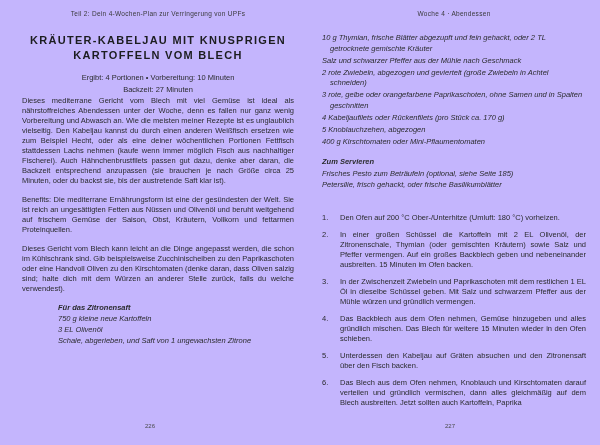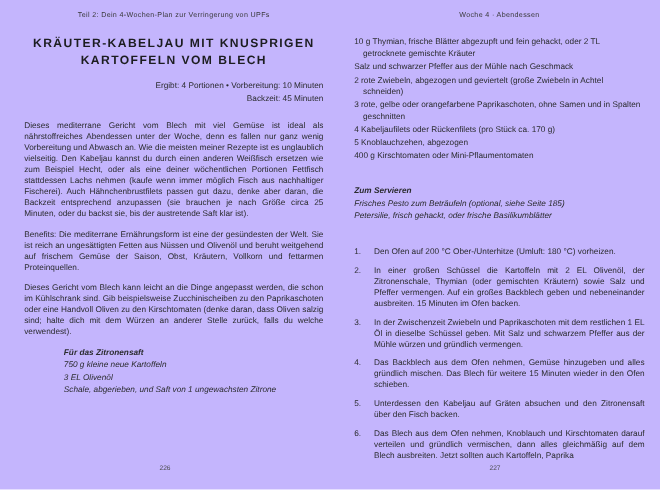--- a/index.html
+++ b/index.html
@@ -27,24 +27,23 @@
   .title {
     text-align: center;
     font-weight: bold;
     font-size: 11px;
     letter-spacing: 1.3px;
     line-height: 15px;
     margin: 6px 0 9px 0;
     color: #1c1d20;
   }
   .meta {
-    text-align: right;
+    text-align: center;
     font-size: 7.5px;
     line-height: 12px;
-    margin-bottom: 13px;
     color: #2a2b2e;
   }
 
   .bodytext p {
     font-size: 7.5px;
     line-height: 10px;
     text-align: justify;
     margin: 0 0 9px 0;
     color: #2a2b2e;
   }
@@ -55,22 +54,23 @@
     line-height: 10px;
     font-style: italic;
     color: #2a2b2e;
   }
   .ing-heading { font-weight: bold; font-style: italic; margin-bottom: 1px; }
   .ing-line { padding-left: 8px; text-indent: -8px; margin-bottom: 1px; }
 
   .r-ing-list {
     font-size: 7.5px;
     line-height: 10.5px;
+    font-style: italic;
     color: #2a2b2e;
-    margin-bottom: 21px;
+    margin-bottom: 10px;
   }
   .r-ing-list .ing-line { margin-bottom: 1.5px; }
 
   .serve-block {
     font-size: 7.5px;
     line-height: 10.5px;
     font-style: italic;
     color: #2a2b2e;
     margin-bottom: 22px;
   }
@@ -96,21 +96,21 @@
   <div class="page left">
     <div class="running-head">Teil 2: Dein 4-Wochen-Plan zur Verringerung von UPFs</div>
 
     <div class="title">
       <div>KRÄUTER-KABELJAU MIT KNUSPRIGEN</div>
       <div>KARTOFFELN VOM BLECH</div>
     </div>
 
     <div class="meta">
       <div>Ergibt: 4 Portionen  •  Vorbereitung: 10 Minuten</div>
-      <div>Backzeit: 45 Minuten</div>
+      <div>Backzeit: 27 Minuten</div>
     </div>
 
     <div class="bodytext">
       <p>Dieses mediterrane Gericht vom Blech mit viel Gemüse ist ideal als nährstoffreiches Abendessen unter der Woche, denn es fallen nur ganz wenig Vorbereitung und Abwasch an. Wie die meisten meiner Rezepte ist es unglaublich vielseitig. Den Kabeljau kannst du durch einen anderen Weißfisch ersetzen wie zum Beispiel Hecht, oder als eine deiner wöchentlichen Portionen Fettfisch stattdessen Lachs nehmen (kaufe wenn immer möglich Fisch aus nachhaltiger Fischerei). Auch Hähnchenbrustfilets passen gut dazu, denke aber daran, die Backzeit entsprechend anzupassen (sie brauchen je nach Größe circa 25 Minuten, oder du backst sie, bis der austretende Saft klar ist).</p>
       <p>Benefits: Die mediterrane Ernährungsform ist eine der gesündesten der Welt. Sie ist reich an ungesättigten Fetten aus Nüssen und Olivenöl und beruht weitgehend auf frischem Gemüse der Saison, Obst, Kräutern, Vollkorn und fettarmen Proteinquellen.</p>
       <p>Dieses Gericht vom Blech kann leicht an die Dinge angepasst werden, die schon im Kühlschrank sind. Gib beispielsweise Zucchinischeiben zu den Paprikaschoten oder eine Handvoll Oliven zu den Kirschtomaten (denke daran, dass Oliven salzig sind; halte dich mit dem Würzen an anderer Stelle zurück, falls du welche verwendest).</p>
     </div>
 
     <div class="ing-block">
       <div class="ing-heading">Für das Zitronensaft</div>

